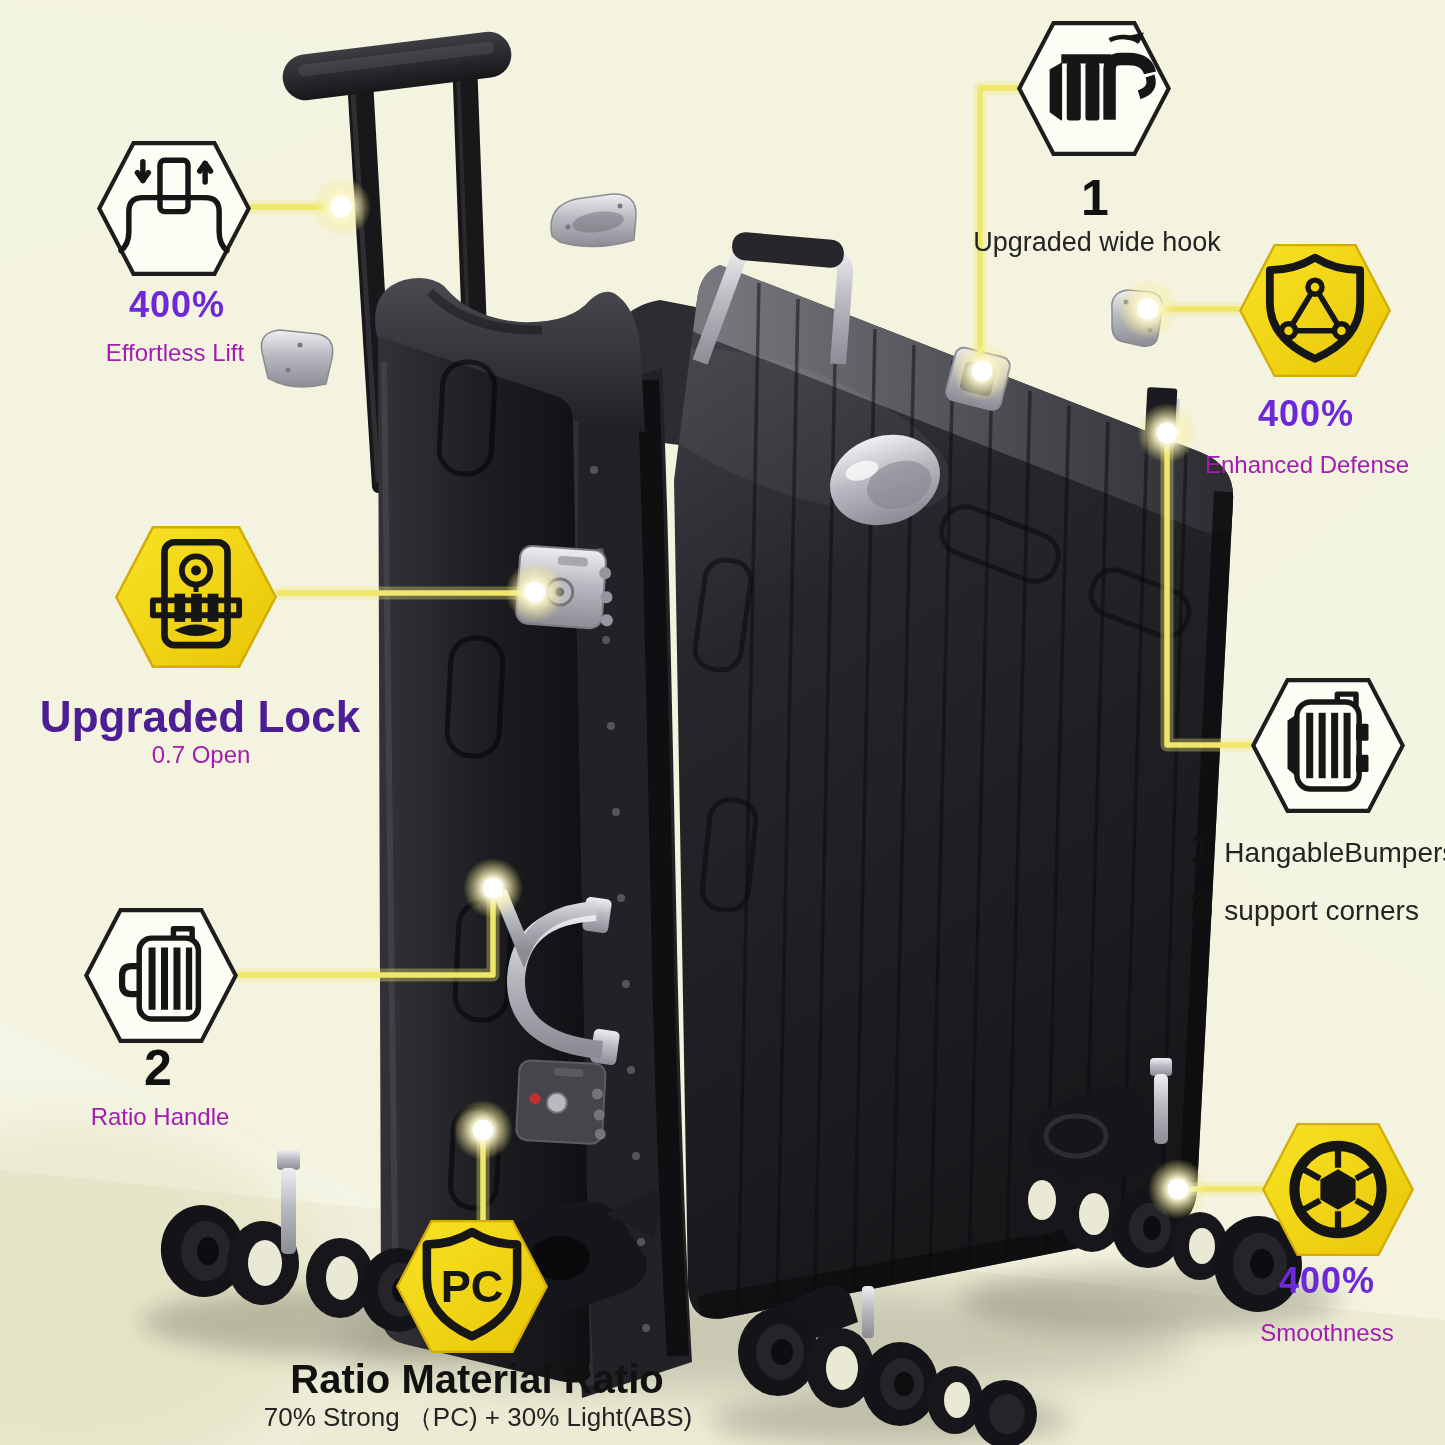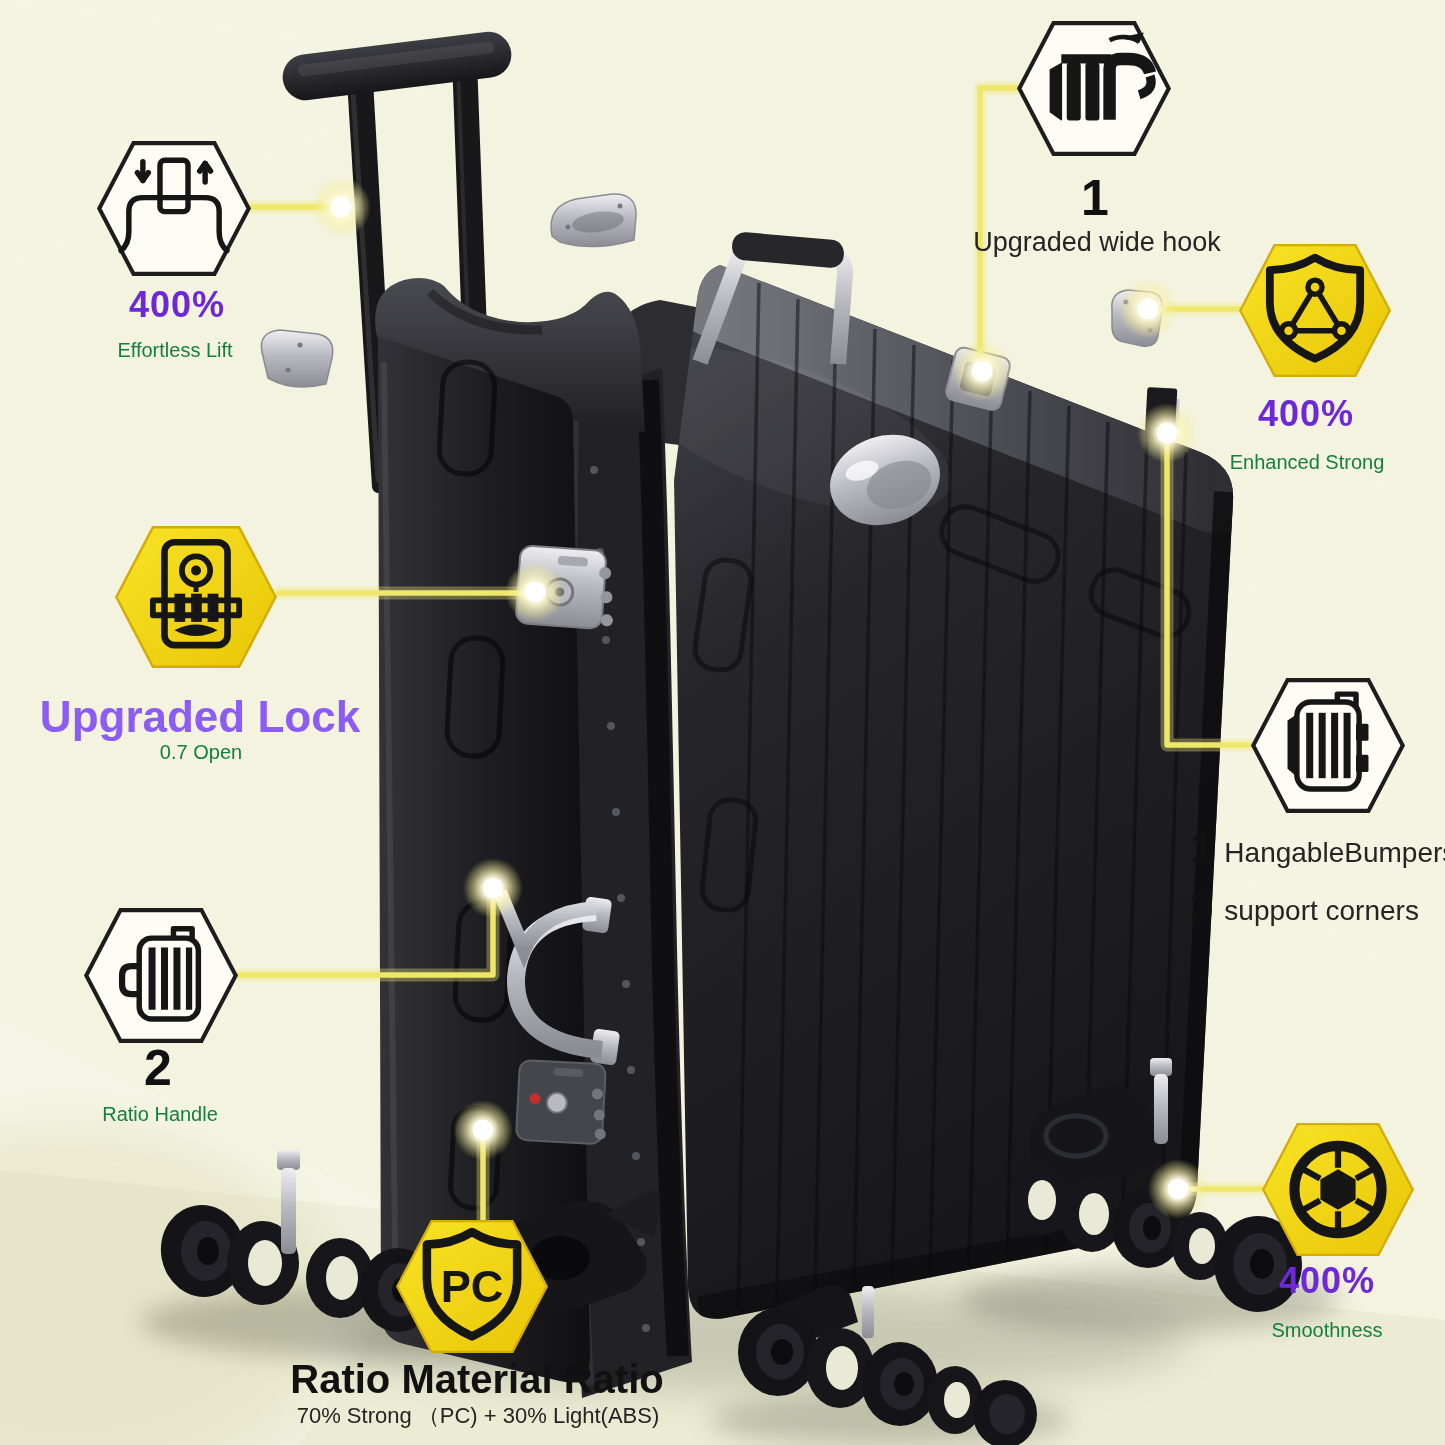--- a/index.html
+++ b/index.html
@@ -3,25 +3,25 @@
 <meta charset="utf-8">
 <style>
   html,body{margin:0;padding:0;background:#f3f3df;}
   #canvas{position:relative;width:1445px;height:1445px;background:#f3f3df;overflow:hidden;
           font-family:"Liberation Sans",sans-serif;color:#1b1b1b;}
   .scene{position:absolute;left:0;top:0;}
   .hexsvg{position:absolute;}
   .txt{position:absolute;transform:translateX(-50%);text-align:center;white-space:nowrap;line-height:1.05;}
   .big{font-size:36px;font-weight:700;color:#6d28d9;letter-spacing:1px;}
   .num{font-size:50px;font-weight:700;color:#111;}
-  .ttl{font-size:44px;font-weight:700;color:#8b5cf6;}
+  .ttl{font-size:44px;font-weight:700;color:#4c1d95;}
   .ttl2{font-size:40px;font-weight:700;color:#111;}
-  .lbl{font-size:20px;font-weight:400;color:#15803d;}
+  .lbl{font-size:24px;font-weight:400;color:#a21caf;}
   .lbl27{font-size:27px;font-weight:400;color:#242424;}
-  .lbl26{font-size:22px;font-weight:400;color:#242424;}
+  .lbl26{font-size:26px;font-weight:400;color:#242424;}
   .bump-row{position:absolute;display:flex;align-items:baseline;gap:11px;white-space:nowrap;}
   .bump-num{font-size:42px;font-weight:700;color:#111;}
   .bump-lbl{font-size:28px;font-weight:400;color:#242424;}
 </style>
 </head>
 <body>
 
 <div id="canvas">
 
 <svg class="scene" width="1445" height="1445" viewBox="0 0 1445 1445">
@@ -445,21 +445,21 @@
   <polygon points="2,44 24,2 76,2 98,44 76,86 24,86" fill="url(#hx3)" stroke="#d3ac08" stroke-width="1.5"></polygon>
   <g fill="none" stroke="#161616" stroke-width="5" stroke-linejoin="round">
     <path d="M50 10 q13 8 29 8 v21 q0 23 -29 36 q-29 -13 -29 -36 V18 q16 0 29 -8 Z"></path>
     <path stroke-width="3.5" d="M50 29 L67 57 H33 Z"></path>
     <circle cx="50" cy="29" r="4.5" fill="#f2d40e" stroke-width="3.5"></circle>
     <circle cx="67" cy="57" r="4.5" fill="#f2d40e" stroke-width="3.5"></circle>
     <circle cx="33" cy="57" r="4.5" fill="#f2d40e" stroke-width="3.5"></circle>
   </g>
 </svg>
 <div class="txt big" style="left:1306px;top:395px">400%</div>
-<div class="txt lbl" style="left:1307px;top:452px">Enhanced Strong</div>
+<div class="txt lbl" style="left:1307px;top:452px">Enhanced Defense</div>
 
 <svg class="hexsvg" style="left:1250px;top:677px" width="156" height="137" viewBox="0 0 100 88">
   <polygon points="2,44 24,2 76,2 98,44 76,86 24,86" fill="#fdfdf6" stroke="#1d1d1d" stroke-width="2.6"></polygon>
   <g stroke="#161616" fill="none" stroke-width="3.5" stroke-linejoin="round">
     <rect x="30" y="16" width="40" height="56" rx="9"></rect>
     <path d="M56 16 v-5 h12 v8"></path>
     <g fill="#161616" stroke="none">
       <rect x="36" y="23" width="4.5" height="42"></rect>
           <rect x="44" y="23" width="4.5" height="42"></rect>
       <rect x="52" y="23" width="4.5" height="42"></rect>

